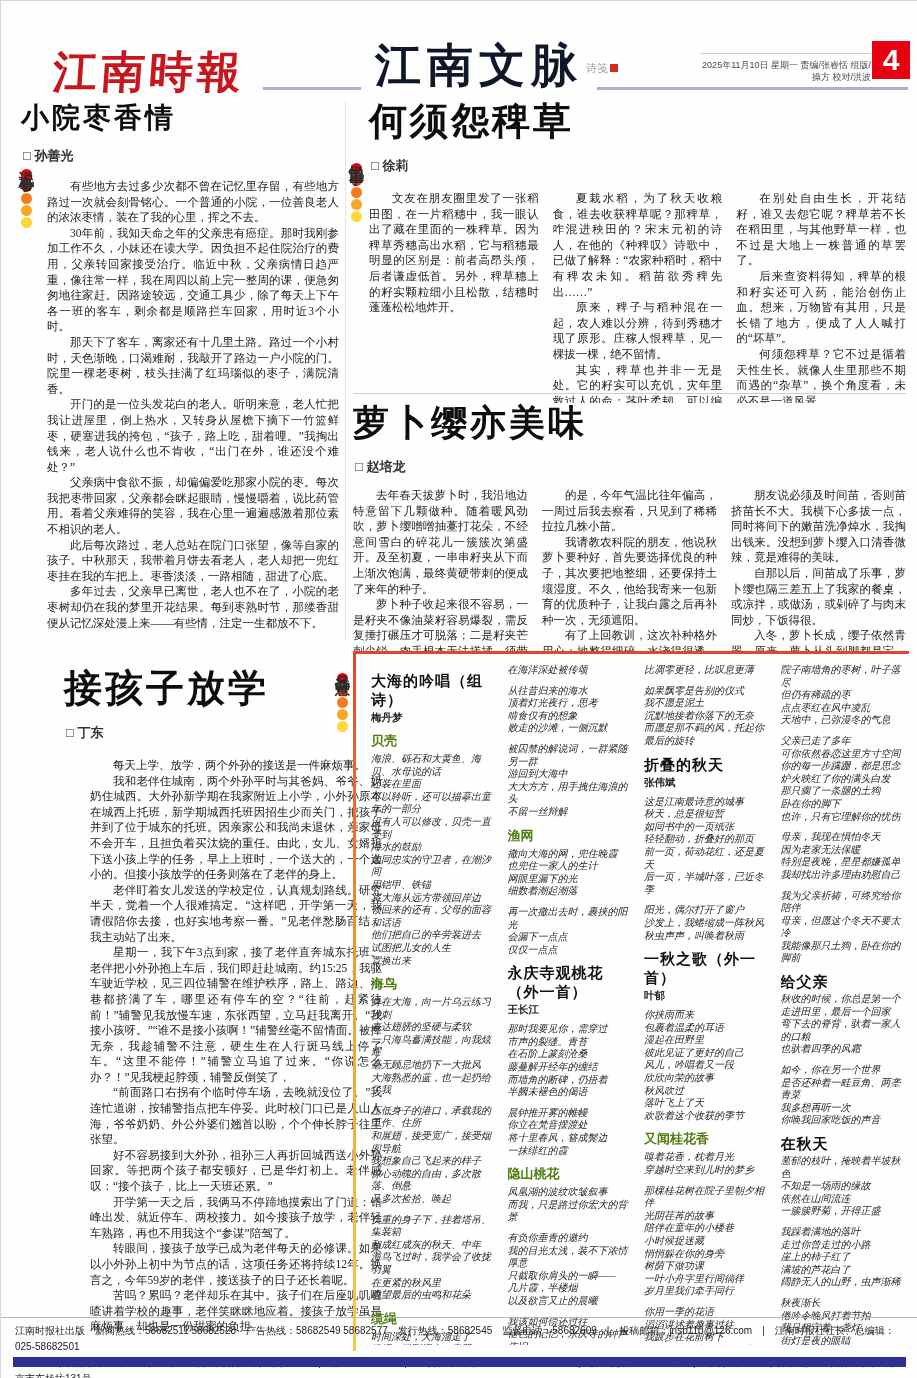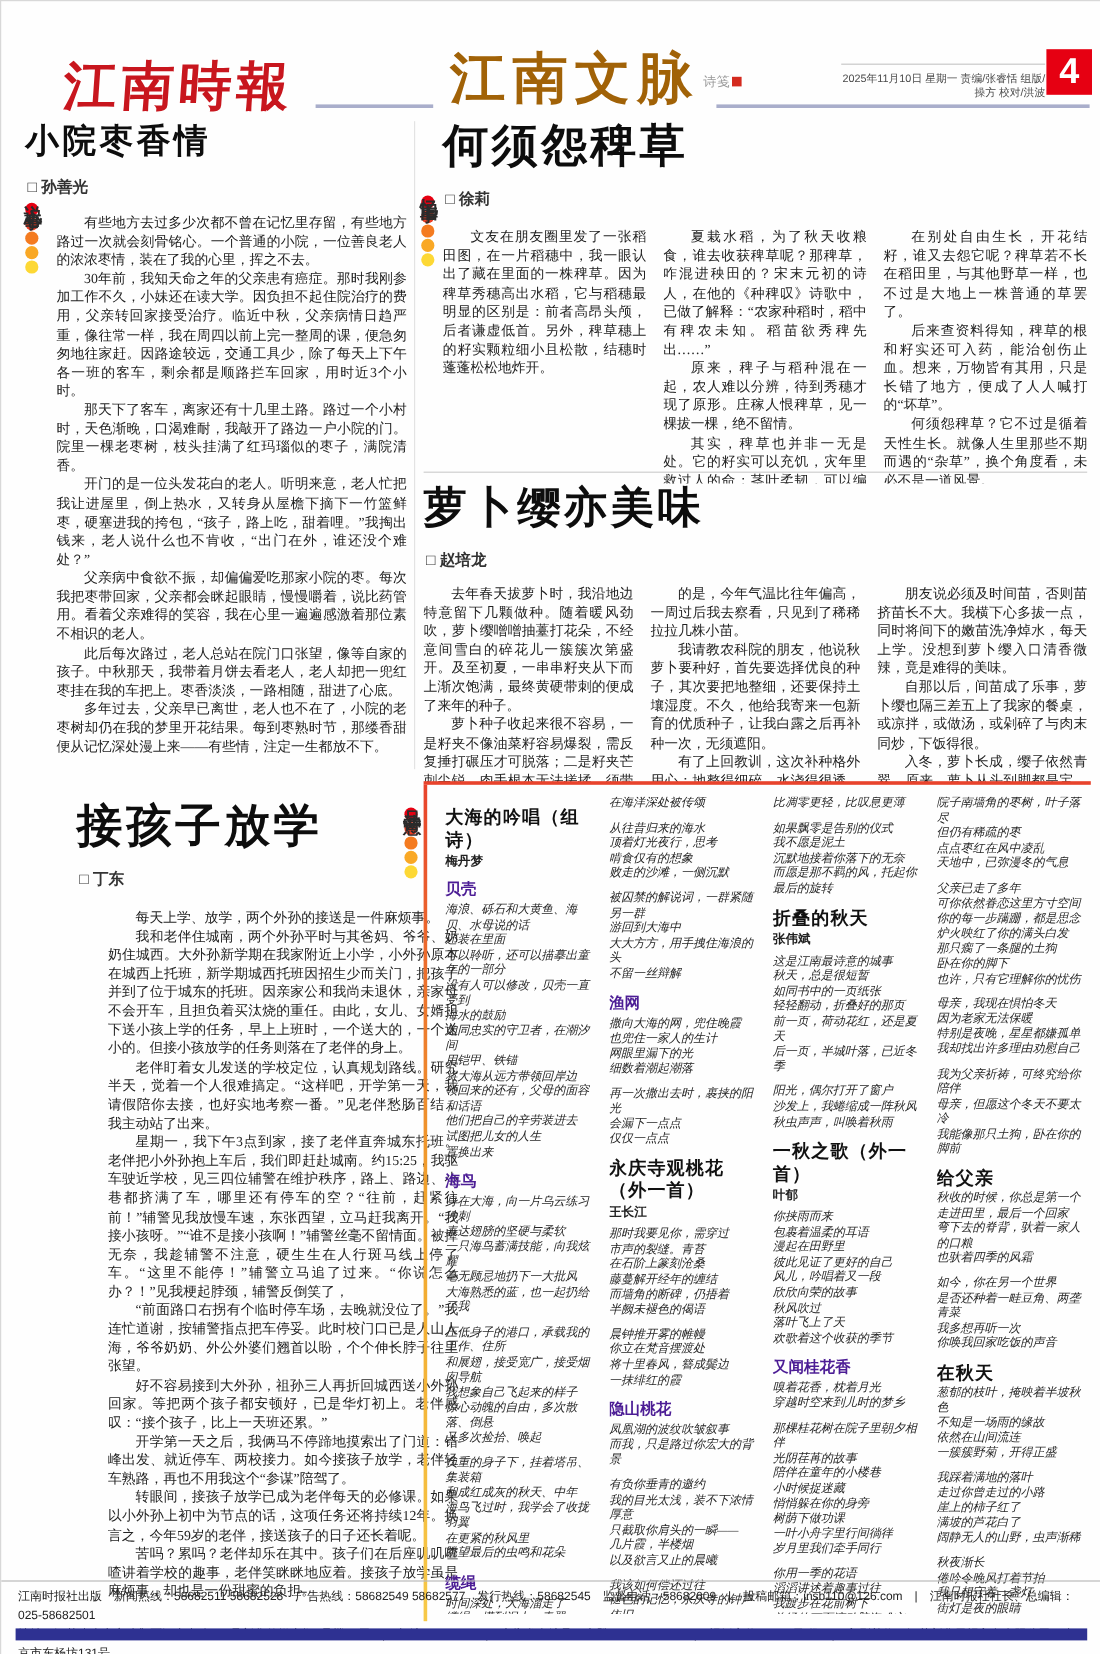--- a/index.html
+++ b/index.html
@@ -5,21 +5,21 @@
   html,body{margin:0;padding:0;background:#e9e9e9;}
   .page{position:relative;width:917px;height:1378px;margin:0 auto;background:#fefefe;
         border:1px solid #d8d8d8;overflow:hidden;
         font-family:"Liberation Serif","DejaVu Serif",serif;color:#1a1a1a;}
   
   .masthead{position:absolute;left:52px;top:42px;font-size:44px;font-weight:900;
             color:#c8161e;letter-spacing:4px;font-family:"DejaVu Serif",serif;
             transform:skewX(-4deg);}
   .head-rule{position:absolute;left:262px;top:86px;width:645px;height:3px;background:#a9aecb;}
   .section-title{position:absolute;left:360px;top:34px;z-index:3;background:#fefefe;
-                 padding:0 14px;font-size:46px;font-weight:900;color:#a16207;
+                 padding:0 14px;font-size:46px;font-weight:900;color:#0f172a;
                  letter-spacing:6px;font-family:"DejaVu Serif",serif;}
   .signature{position:absolute;left:585px;top:60px;z-index:3;font-size:11px;color:#9a9a9a;}
   .seal{display:inline-block;width:8px;height:8px;background:#d42a1e;margin-left:2px;}
   .meta-rule{position:absolute;left:700px;top:52px;width:170px;height:1px;background:#c9c9c9;}
   .meta{position:absolute;left:695px;top:58px;width:175px;font-size:9px;color:#4a4a4a;
         font-family:"Liberation Sans",sans-serif;letter-spacing:0;line-height:12px;text-align:right;}
   .pagenum{position:absolute;right:8px;top:40px;width:38px;height:38px;background:#e60012;
            color:#fff;font-family:"Liberation Sans",sans-serif;font-weight:bold;font-size:30px;
            display:flex;align-items:center;justify-content:center;}
   
@@ -48,21 +48,21 @@
   
   #poetry{position:absolute;left:352px;top:650px;width:556px;height:700px;
           border-top:3px solid #e8432c;padding:10px 6px 6px 18px;box-sizing:border-box;}
   #poetry::before{content:"";position:absolute;left:0;top:0;bottom:0;width:3px;
           background:linear-gradient(#e8432c,#f1a42c,#f7c948);}
   .poem-cols{display:flex;gap:14px;height:100%;}
   .poem-col{flex:1;overflow:hidden;}
   .poem-title-lg{font-family:"Liberation Sans",sans-serif;font-weight:800;font-size:15px;
                  color:#111;margin:8px 0 1px;letter-spacing:1px;}
   .poem-title-sm{font-family:"Liberation Sans",sans-serif;font-weight:800;font-size:13px;
-                 color:#4c1d95;margin:7px 0 3px;}
+                 color:#4d7c0f;margin:7px 0 3px;}
   .poem-author{font-family:"Liberation Sans",sans-serif;font-weight:bold;font-size:10.5px;
                color:#222;margin:0 0 6px;}
   .stanza{font-size:10px;line-height:12.6px;font-style:italic;color:#262626;margin:0 0 8px;}
   
   .footer-top{position:absolute;left:0;right:0;top:1316px;height:1px;background:#b9b9b9;}
   .footer{position:absolute;left:14px;right:14px;top:1322px;font-size:10px;color:#222;
           font-family:"Liberation Sans",sans-serif;line-height:16px;}
   .footer-bar{position:absolute;left:12px;right:12px;top:1356px;height:10px;background:#2e3192;}
 </style>
 </head>
@@ -138,21 +138,21 @@
         <div class="tcol">
           <p>去年春天拔萝卜时，我沿地边特意留下几颗做种。随着暖风劲吹，萝卜缨噌噌抽薹打花朵，不经意间雪白的碎花儿一簇簇次第盛开。及至初夏，一串串籽夹从下而上渐次饱满，最终黄硬带刺的便成了来年的种子。</p>
           <p>萝卜种子收起来很不容易，一是籽夹不像油菜籽容易爆裂，需反复捶打碾压才可脱落；二是籽夹芒刺尖锐，肉手根本无法搓揉，须带上厚厚的手套操作；三是晾晒时爱招小鸟光顾，稍不留神过来一群便啄个精光。</p>
         </div>
         <div class="tcol">
           <p>的是，今年气温比往年偏高，一周过后我去察看，只见到了稀稀拉拉几株小苗。</p>
           <p>我请教农科院的朋友，他说秋萝卜要种好，首先要选择优良的种子，其次要把地整细，还要保持土壤湿度。不久，他给我寄来一包新育的优质种子，让我白露之后再补种一次，无须遮阳。</p>
           <p>有了上回教训，这次补种格外用心：地整得细碎，水浇得很透，种子撒得均匀，不盖遮阳网。之后连续三四天朝网里张望，时不时掀网察看。细如牛毛的小苗果然密密麻麻盖了一层地皮。直到这时我才发现撒多了，小苗出得太密了。</p>
         </div>
         <div class="tcol">
-          <p>朋友说必须及时间苗，否则苗挤苗长不大。我横下心多拔一点，同时将间下的嫩苗洗净焯水，每天上学。没想到萝卜缨入口清香微辣，竟是难得的美味。</p>
+          <p>朋友说必须及时间苗，否则苗挤苗长不大。我横下心多拔一点，同时将间下的嫩苗洗净焯水，我掏出钱来。没想到萝卜缨入口清香微辣，竟是难得的美味。</p>
           <p>自那以后，间苗成了乐事，萝卜缨也隔三差五上了我家的餐桌，或凉拌，或做汤，或剁碎了与肉末同炒，下饭得很。</p>
           <p>入冬，萝卜长成，缨子依然青翠。原来，萝卜从头到脚都是宝，连寻常被丢弃的缨子，也自有它的美味。</p>
         </div>
       </div>
   </div>
 
   <div id="article4">
     <h1 class="art-title" style="font-size:38px;">接孩子放学</h1>
     <div class="byline">□ 丁东</div>
     <div class="body-text">

